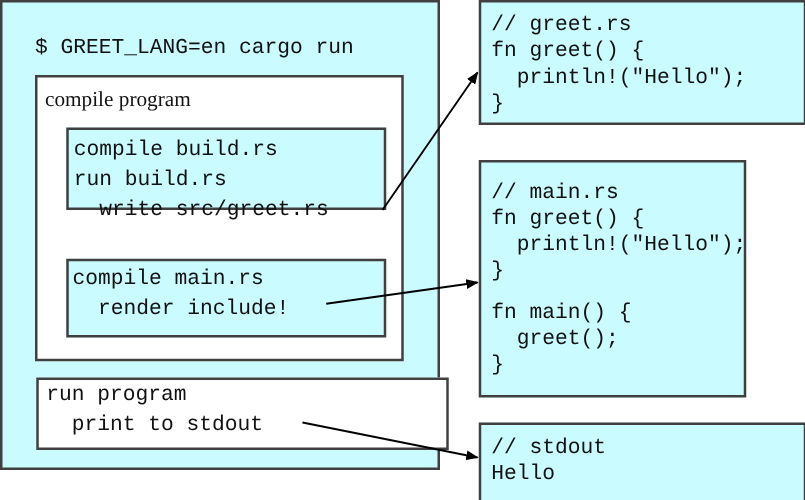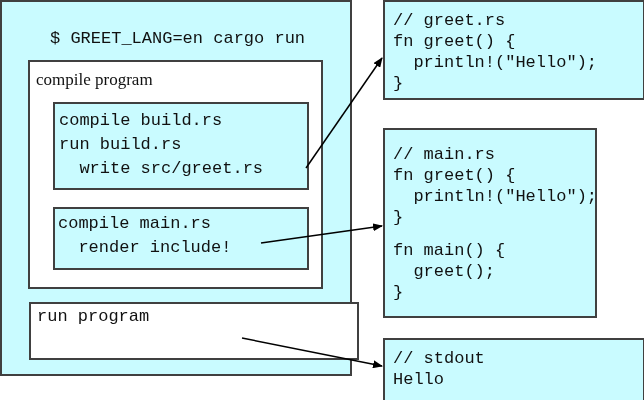--- a/index.html
+++ b/index.html
@@ -8,40 +8,41 @@
   .box { position:absolute; box-sizing:border-box; border:2px solid #404040; }
   .cyan { background:#c9fbff; }
   .white { background:#ffffff; }
   .line { position:absolute; white-space:pre; line-height:21px; }
   svg { position:absolute; left:0; top:0; }
 </style>
 </head>
 <body>
 
 <div class="box cyan" style="left:0;top:0;width:352px;height:376px;">
-  <div class="line" style="left:26px;top:26px;margin-left:22px;">$ GREET_LANG=en cargo run</div>
+  <div class="line" style="left:26px;top:26px;">$ GREET_LANG=en cargo run</div>
 </div>
 
 <div class="box white" style="left:28px;top:60px;width:295px;height:38px;height:229px;">
   <div class="line" style="left:6px;top:7px;font-family:Liberation Serif, serif;">compile program</div>
 </div>
 
-<div class="box cyan" style="left:53px;top:102px;width:256px;height:88px;">
+<div class="box cyan" style="left:53px;top:102px;width:256px;height:66px;">
   <div class="line" style="left:4px;top:6px;">compile build.rs</div>
   <div class="line" style="left:4px;top:30px;">run build.rs</div>
   <div class="line" style="left:4px;top:54px;">  write src/greet.rs</div>
 </div>
 
 <div class="box cyan" style="left:53px;top:207px;width:256px;height:63px;">
   <div class="line" style="left:3px;top:28px;">  render include!</div>
   <div class="line" style="left:3px;top:4px;">compile main.rs</div>
 </div>
 
 <div class="box white" style="left:29px;top:302px;width:330px;height:58px;">
   <div class="line" style="left:6px;top:2px;">run program</div>
+  <div class="line" style="left:6px;top:26px;">  print to stdout</div>
 </div>
 
 <div class="box cyan" style="left:383px;top:0;width:262px;height:100px;">
   <div class="line" style="left:8px;top:8px;">// greet.rs</div>
   <div class="line" style="left:8px;top:29px;">fn greet() {</div>
   <div class="line" style="left:8px;top:50px;">  println!("Hello");</div>
   <div class="line" style="left:8px;top:71px;">}</div>
 </div>
 
 <div class="box cyan" style="left:383px;top:128px;width:214px;height:190px;">

